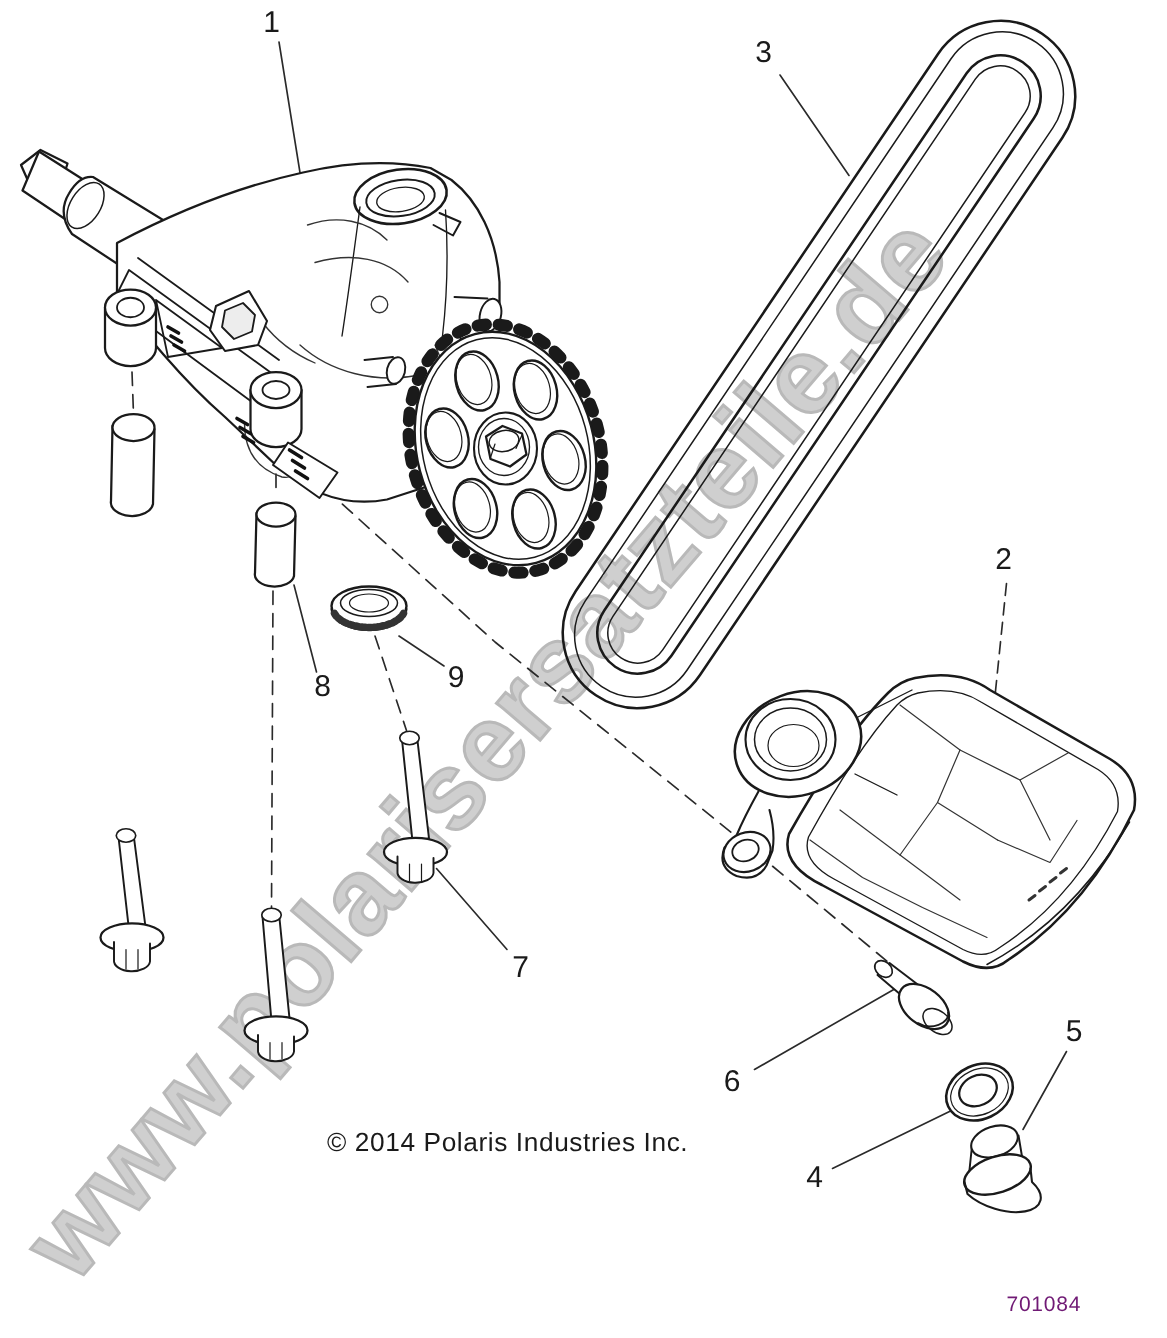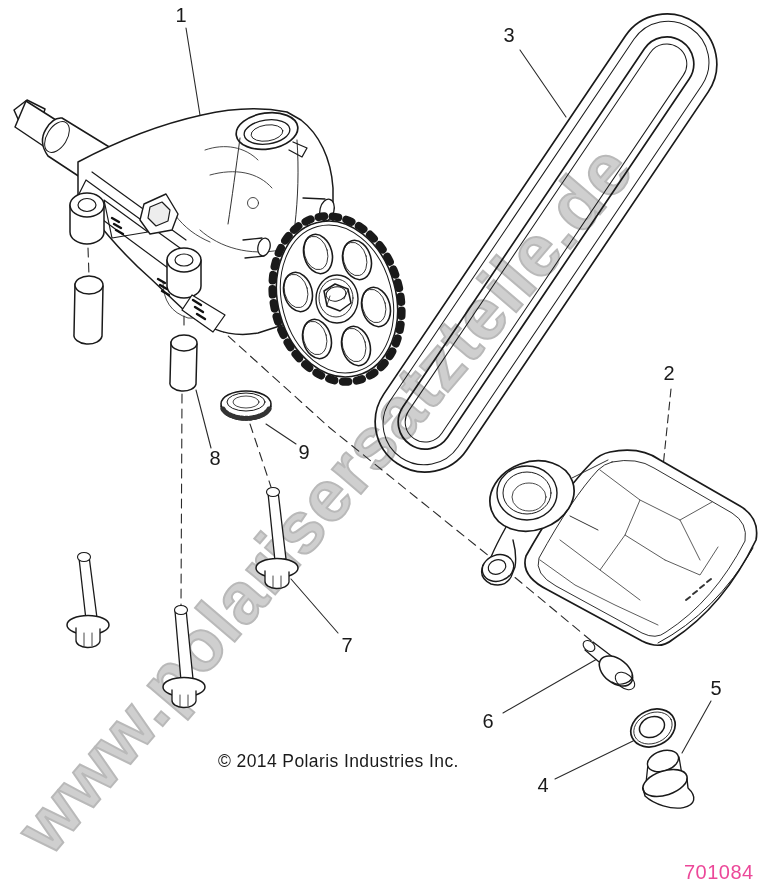--- a/index.html
+++ b/index.html
@@ -27,21 +27,21 @@
   .co6{left:480px;top:710px;}
   .co7{left:339px;top:634px;}
   .co8{left:207px;top:447px;}
   .co9{left:296px;top:441px;}
   .copyright{
     position:absolute;left:218px;top:751px;z-index:3;
     font-size:17.5px;color:#1a1a1a;letter-spacing:0.4px;
   }
   .diagram-number{
     position:absolute;left:671px;top:861px;z-index:3;
-    font-size:20px;color:#ec4899;letter-spacing:0.5px;margin-left:13px;
+    font-size:14px;color:#701a75;letter-spacing:0.5px;
   }
 </style>
 </head>
 <body>
 
 <div class="stage">
 
   <div class="watermark">www.polarisersatzteile.de</div>
 
   <svg class="art" width="778" height="892" viewBox="0 0 778 892" fill="none" stroke="#1a1a1a" stroke-width="1.5" stroke-linejoin="round" stroke-linecap="round">

